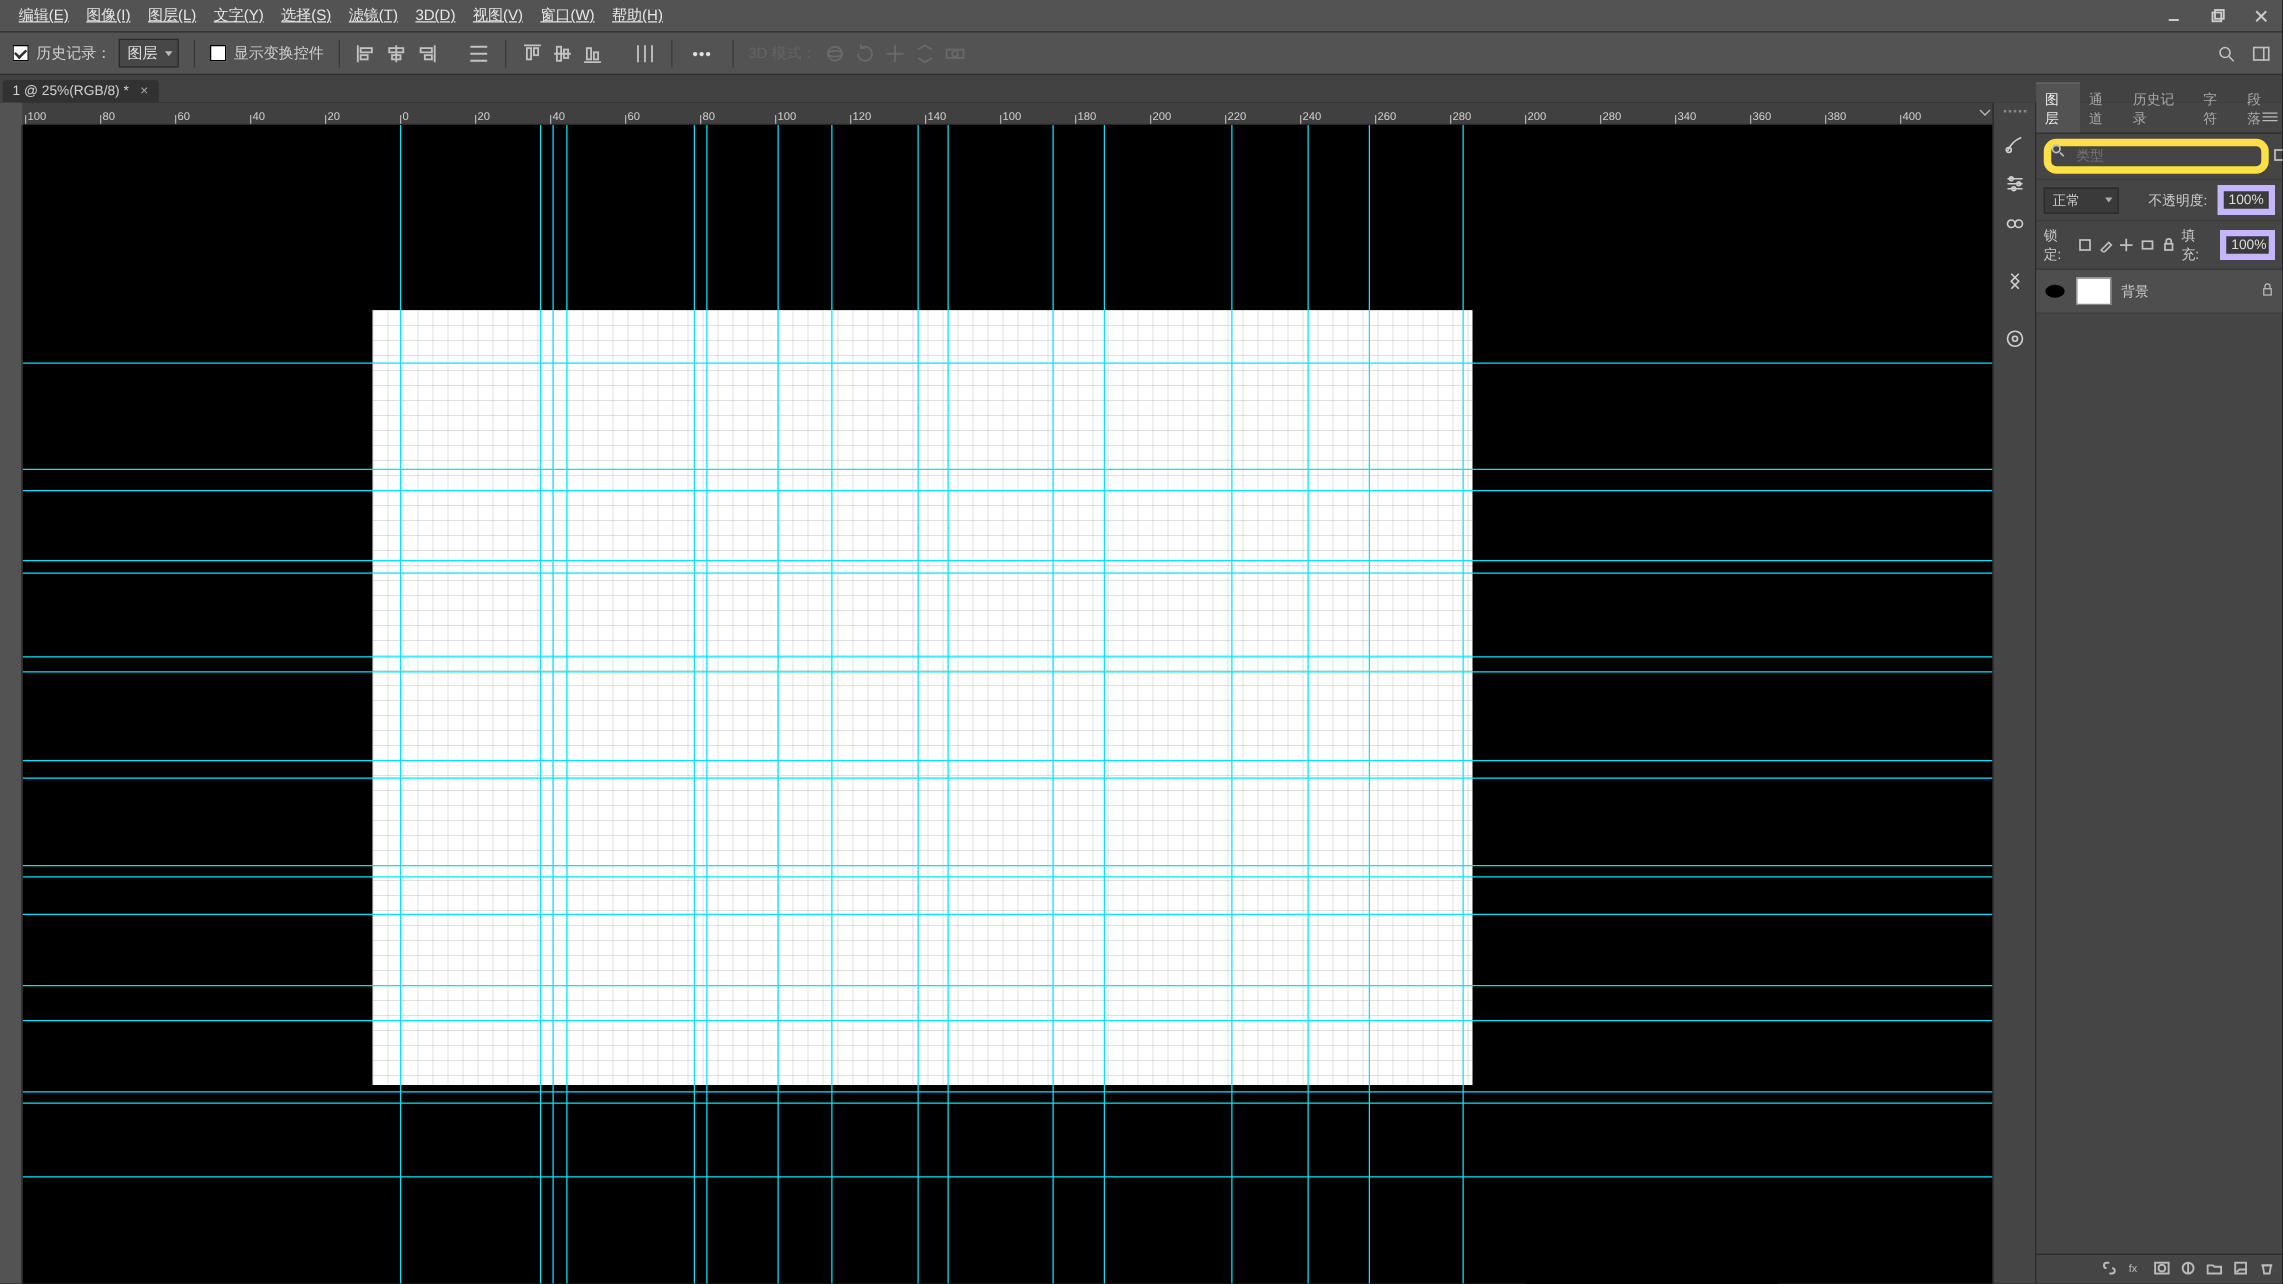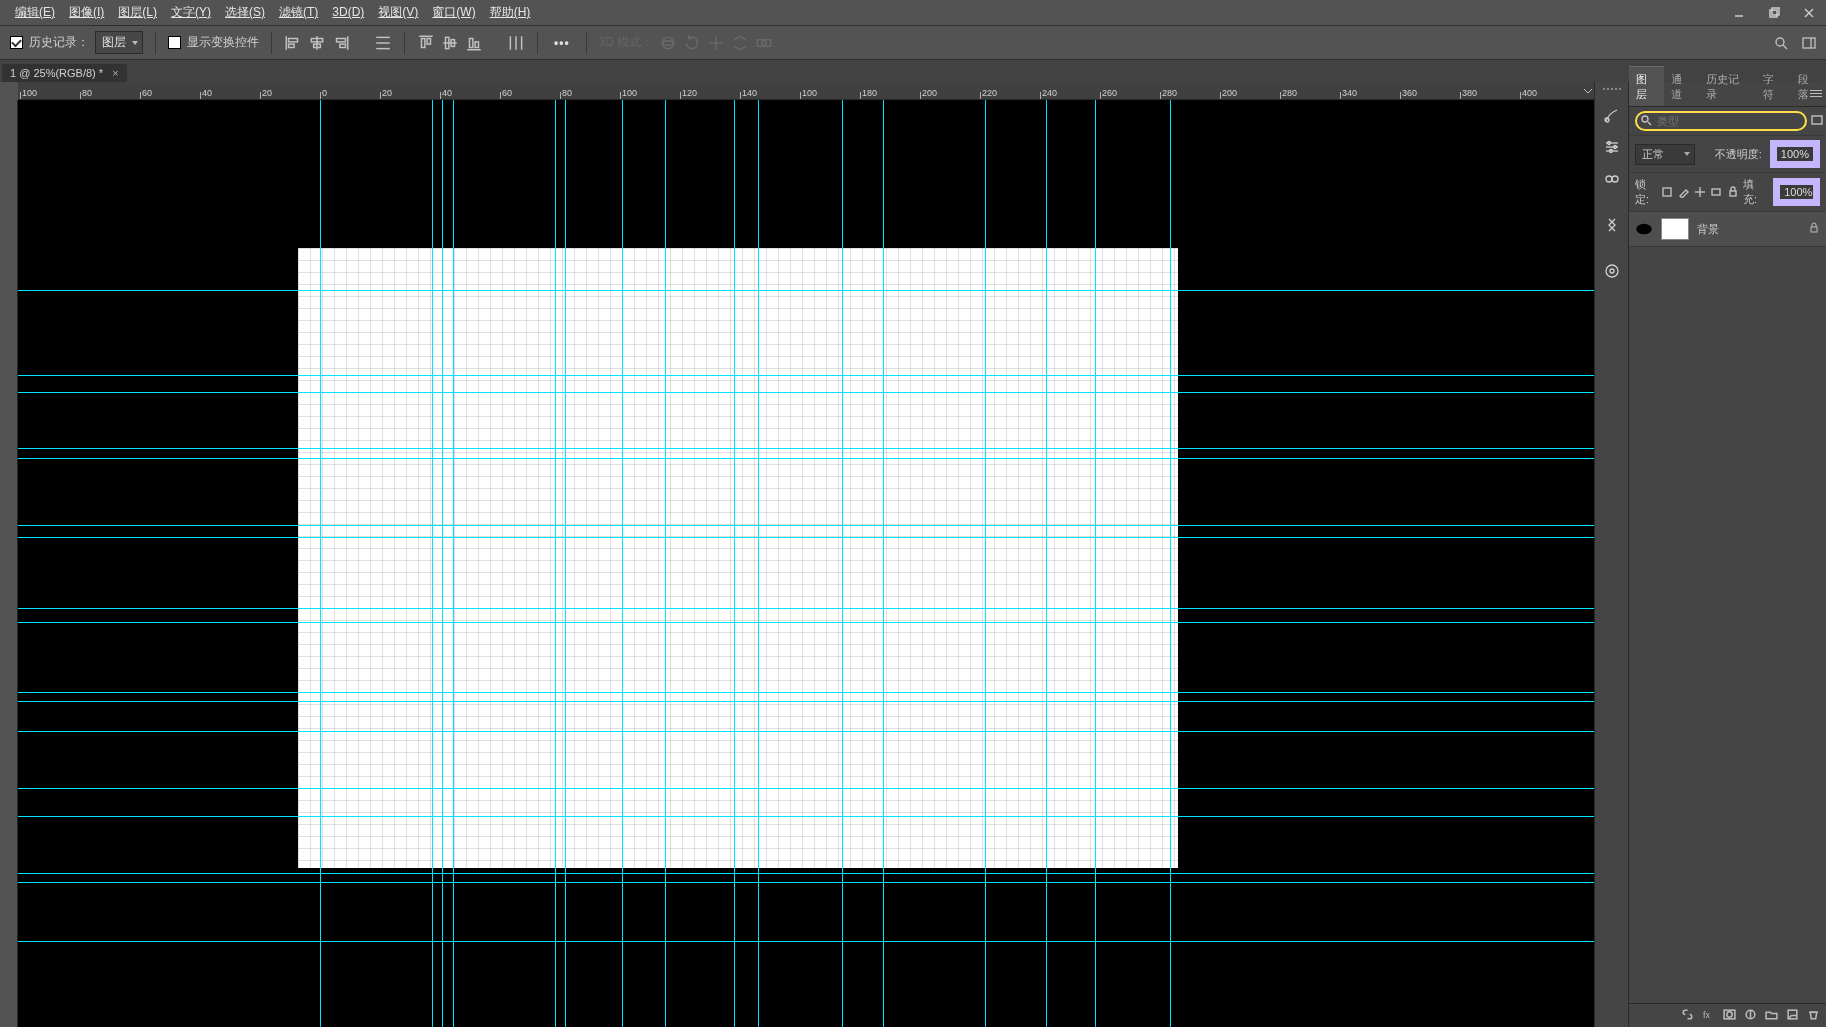--- a/index.html
+++ b/index.html
@@ -68,27 +68,27 @@
 
   
   .panel { width:198px; background:#454545; border-left:1px solid #2a2a2a; display:flex; flex-direction:column; font-size:11px; color:#ccc;}
   .panel .tabs { display:flex; height:25px; align-items:flex-end; border-bottom:1px solid #2a2a2a; position:relative;}
   .panel .tabs .tab { padding:5px 7px 4px; color:#aaa; cursor:default;}
   .panel .tabs .tab.active { background:#535353; color:#eee; border-top:1px solid #6a6a6a;}
   .panel .tabs .menu-lines { position:absolute; right:4px; top:6px; width:12px; height:12px;}
   .panel .tabs .menu-lines span { display:block; height:1px; background:#bbb; margin:2px 0;}
   .panel .row { display:flex; align-items:center; padding:4px 6px; border-bottom:1px solid #3a3a3a; gap:4px;}
   .panel .row svg { width:12px; height:12px; stroke:#c0c0c0; fill:none; stroke-width:1.4;}
-  .panel input.filter { flex:1; background:#454545; border:2px solid #fde047; border-radius:10px; padding:2px 6px 2px 20px; color:#ccc; font-size:11px;}
+  .panel input.filter { flex:1; background:#454545; border:6px solid #fde047; border-radius:10px; padding:2px 6px 2px 20px; color:#ccc; font-size:11px;}
   .panel .filter-wrap { position:relative; flex:1;}
   .panel .filter-wrap svg { position:absolute; left:5px; top:3px;}
   .panel .sel { background:#3a3a3a; border:1px solid #2a2a2a; padding:2px 14px 2px 6px; position:relative; min-width:60px;}
   .panel .sel::after { content:""; position:absolute; right:4px; top:50%; transform:translateY(-50%); border-left:3px solid transparent; border-right:3px solid transparent; border-top:4px solid #aaa;}
   .panel .lock-row .mini { width:14px; height:14px; display:flex; align-items:center; justify-content:center;}
-  .panel .pct { background:#3a3a3a; border:7px solid #c4b5fd; padding:1px 4px; min-width:44px; text-align:center; color:#ddd; margin-left:4px;}
+  .panel .pct { background:#3a3a3a; border:5px solid #c4b5fd; padding:1px 4px; min-width:44px; text-align:center; color:#ddd; margin-left:4px;}
   .layer-item { display:flex; align-items:center; padding:6px 6px; border-bottom:1px solid #3a3a3a; background:#4e4e4e;}
   .layer-item .eye { width:18px; display:flex; justify-content:center;}
   .layer-item .thumb { width:28px; height:22px; background:#fff; border:1px solid #888; margin:0 8px;}
   .layer-item .lock-tail { margin-left:auto;}
   .panel .filler { flex:1; }
   .panel .footer { height:24px; border-top:1px solid #2a2a2a; display:flex; align-items:center; justify-content:flex-end; padding:0 6px; gap:8px;}
   .panel .footer svg { width:13px; height:13px; stroke:#bbb; fill:none; stroke-width:1.4;}
 </style>
 </head>
 <body>

